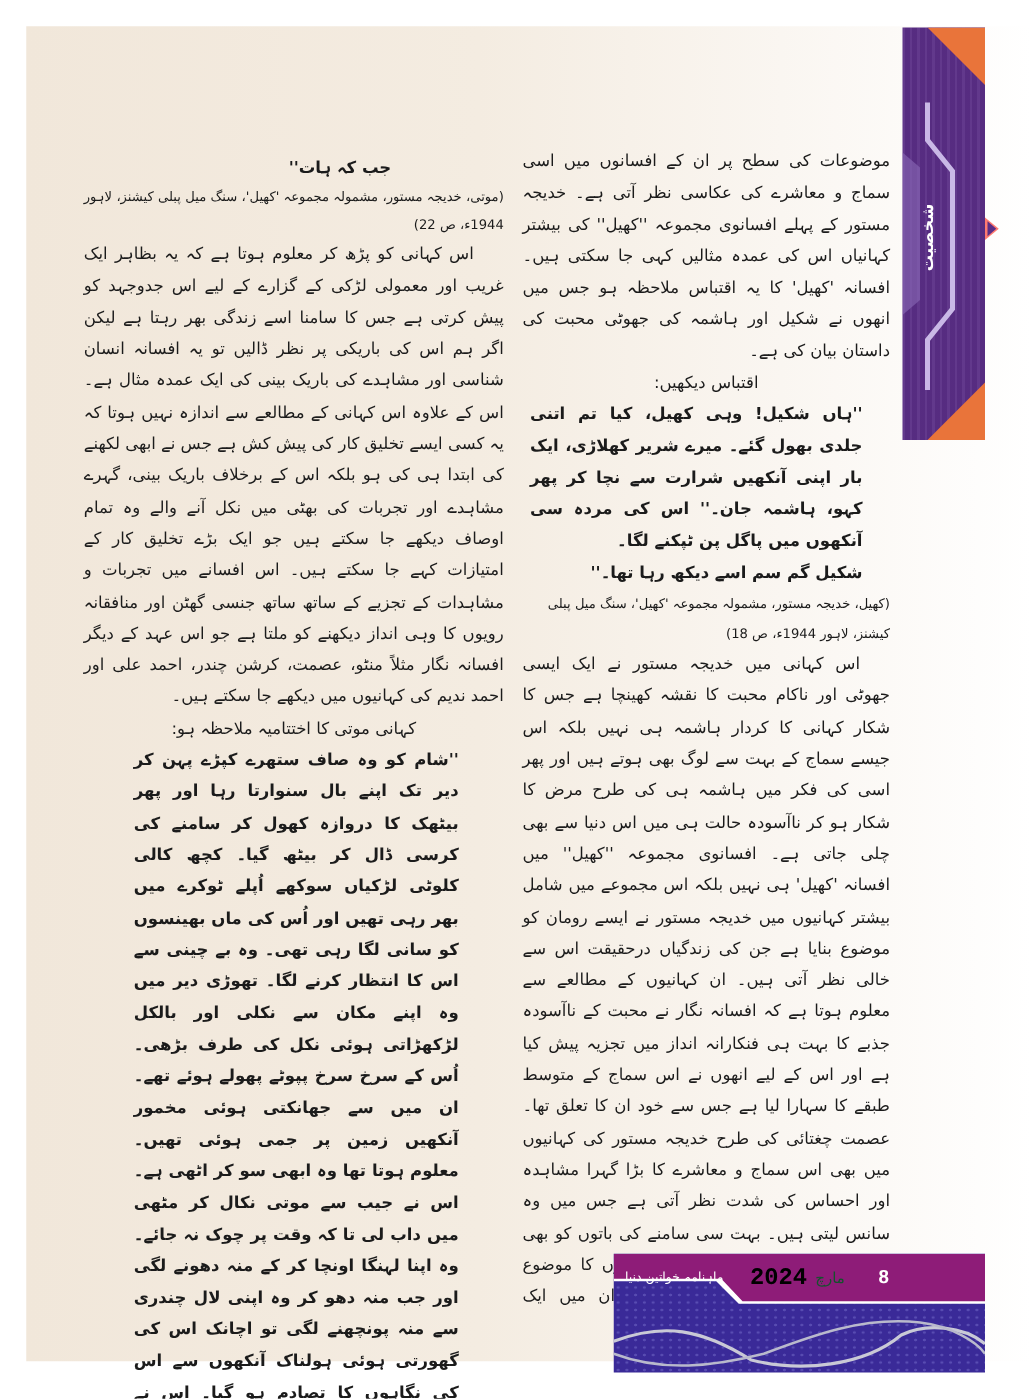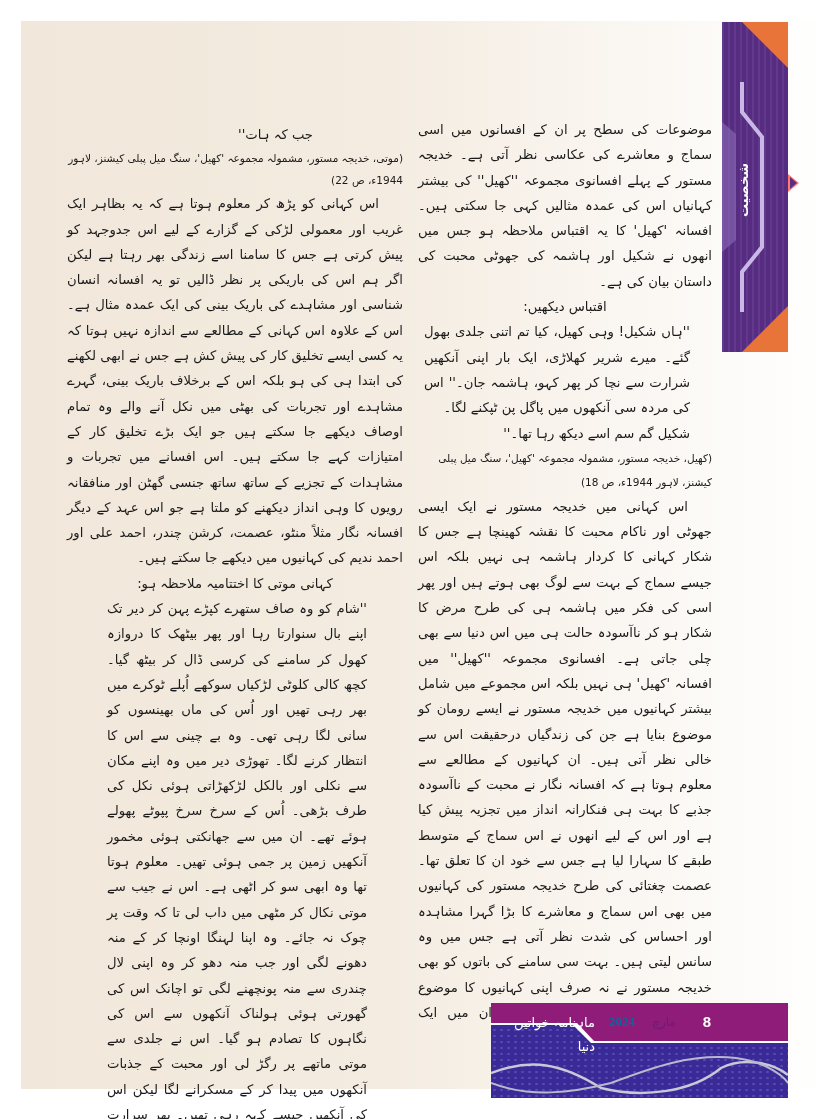--- a/index.html
+++ b/index.html
@@ -13,23 +13,23 @@
     background: linear-gradient(90deg, #f1e7da 0%, #f4ece1 45%, #faf6f1 75%, #ffffff 100%);
   }
   .col {
     position: absolute; direction: rtl; text-align: justify;
     color: #1b1b1b; font-size: 13.2px; line-height: 25.3px;
     font-family: "DejaVu Sans", sans-serif;
   }
   .col p { margin: 0; }
   .col-right { left: 418px; top: 117px; width: 294px; }
   .col-left { left: 67px; top: 122px; width: 336px; }
-  .quote { padding-right: 22px; padding-left: 6px; }
+  .quote { padding-right: 22px; padding-left: 6px; font-weight: bold; }
   .ref { font-size: 10.5px; text-align: right; line-height: 24px; }
-  .left-ref { font-size: 10.5px; text-align: right; line-height: 22px; }
+  .left-ref { font-size: 10.5px; line-height: 22px; }
   .indent-center { text-align: center; }
 
   
   .side-band {
     position: absolute; left: 722px; top: 22px; width: 66px; height: 330px;
     background: #5a2e86; overflow: hidden;
   }
   .side-band .stripes {
     position: absolute; inset: 0;
     background: repeating-linear-gradient(90deg, rgba(255,255,255,0.05) 0 2px, rgba(0,0,0,0.04) 2px 6px);
@@ -71,30 +71,30 @@
   .footer .dots {
     position: absolute; inset: 0;
     background-image: radial-gradient(rgba(180,180,255,0.25) 1px, transparent 1.5px);
     background-size: 7px 6px;
   }
   .footer .ribbon {
     position: absolute; left: 0; top: 0; width: 297px; height: 95px;
   }
   .footer-magazine {
     position: absolute; left: 500px; top: 1011px; width: 95px; height: 24px;
-    color: #ffffff; font-size: 13px; direction: rtl; text-align: right; line-height: 24px;
+    color: #ffffff; font-size: 10px; direction: rtl; text-align: left; line-height: 24px;
   }
   .footer-month {
     position: absolute; left: 642px; top: 1009px; width: 44px; height: 26px;
-    color: #701a75; font-size: 12px; direction: rtl; text-align: center; line-height: 26px;
+    color: #14532d; font-size: 12px; direction: rtl; text-align: center; line-height: 26px;
   }
   .footer-year {
     position: absolute; left: 600px; top: 1009px; width: 44px; height: 26px;
-    color: #0369a1; font-size: 13px; font-weight: bold; text-align: center; line-height: 26px;
-    font-family: Liberation Serif, serif;
+    color: #000000; font-size: 19px; font-weight: bold; text-align: center; line-height: 26px;
+    font-family: Liberation Mono, monospace;
   }
   .footer-page {
     position: absolute; left: 697px; top: 1009px; width: 20px; height: 26px;
     color: #ffffff; font-size: 15px; font-weight: bold; text-align: center; line-height: 26px;
     font-family: "Liberation Sans", sans-serif;
   }
 </style>
 </head>
 <body>
 

